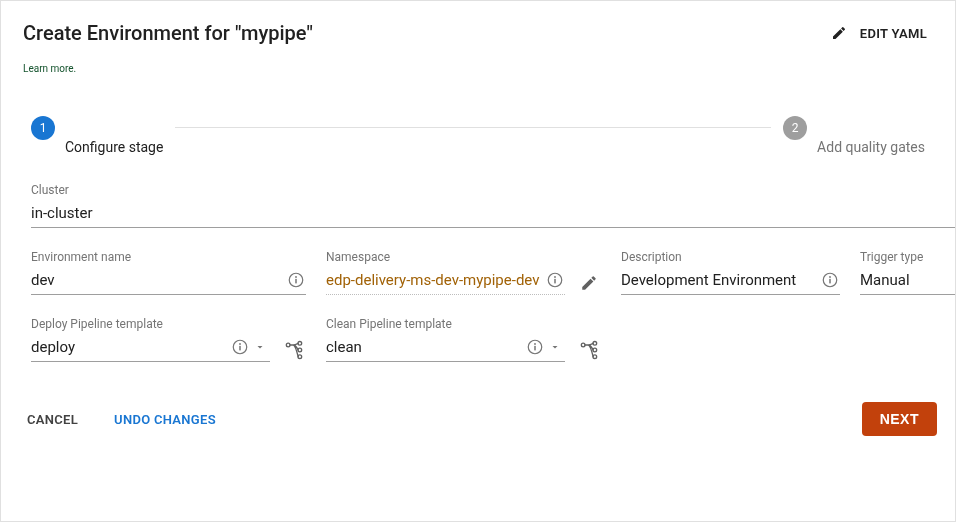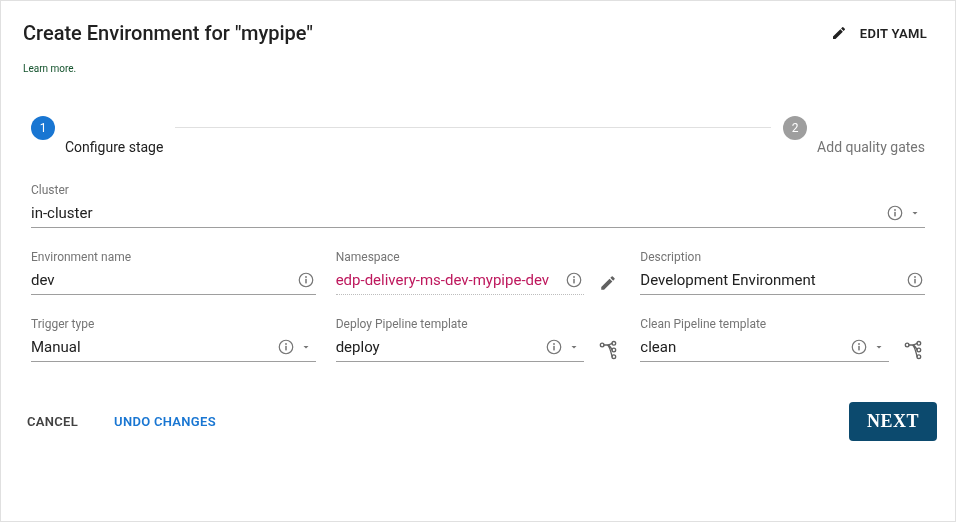--- a/index.html
+++ b/index.html
@@ -65,21 +65,21 @@
   .step-label.inactive { color: #757575; }
   .stepper-line {
     flex: 1;
     height: 1px;
     background: #e0e0e0;
     margin: 0 12px;
   }
   .form {
     padding: 0 30px;
     display: grid;
-    grid-template-columns: 1fr 1fr 1fr;
+    grid-template-columns: 1fr 1fr 1fr 1fr;
     column-gap: 20px;
     row-gap: 22px;
   }
   .field {
     display: flex;
     flex-direction: column;
   }
   .field.full { grid-column: 1 / -1; }
   .field-label {
     font-size: 12px;
@@ -103,21 +103,21 @@
   }
   .field-input {
     flex: 1;
     border: none;
     outline: none;
     font-size: 15px;
     color: #212121;
     background: transparent;
     font-family: inherit;
   }
-  .field-input.disabled { color: #be185d; }
+  .field-input.disabled { color: #a16207; }
   .icon-btn {
     display: flex;
     align-items: center;
     justify-content: center;
     width: 20px;
     height: 20px;
     cursor: pointer;
     color: #757575;
     flex-shrink: 0;
   }
@@ -144,30 +144,30 @@
     font-weight: 600;
     padding: 8px 12px;
     cursor: pointer;
     letter-spacing: 0.3px;
     font-family: inherit;
   }
   .btn-cancel { color: #424242; }
   .btn-undo { color: #1976d2; }
   .spacer { flex: 1; }
   .btn-primary {
-    background: #0c4a6e;
+    background: #c2410c;
     color: #fff;
     border: none;
     border-radius: 4px;
-    font-size: 18px;
+    font-size: 14px;
     font-weight: 600;
     padding: 9px 18px;
     cursor: pointer;
     letter-spacing: 0.5px;
-    font-family: Liberation Serif, serif;
+    font-family: Liberation Sans, sans-serif;
   }
   svg { display: block; }
 </style>
 </head>
 <body>
 
 <div class="header">
   <div class="title">Create Environment for "mypipe"</div>
   <div class="edit-yaml">
     <span>

